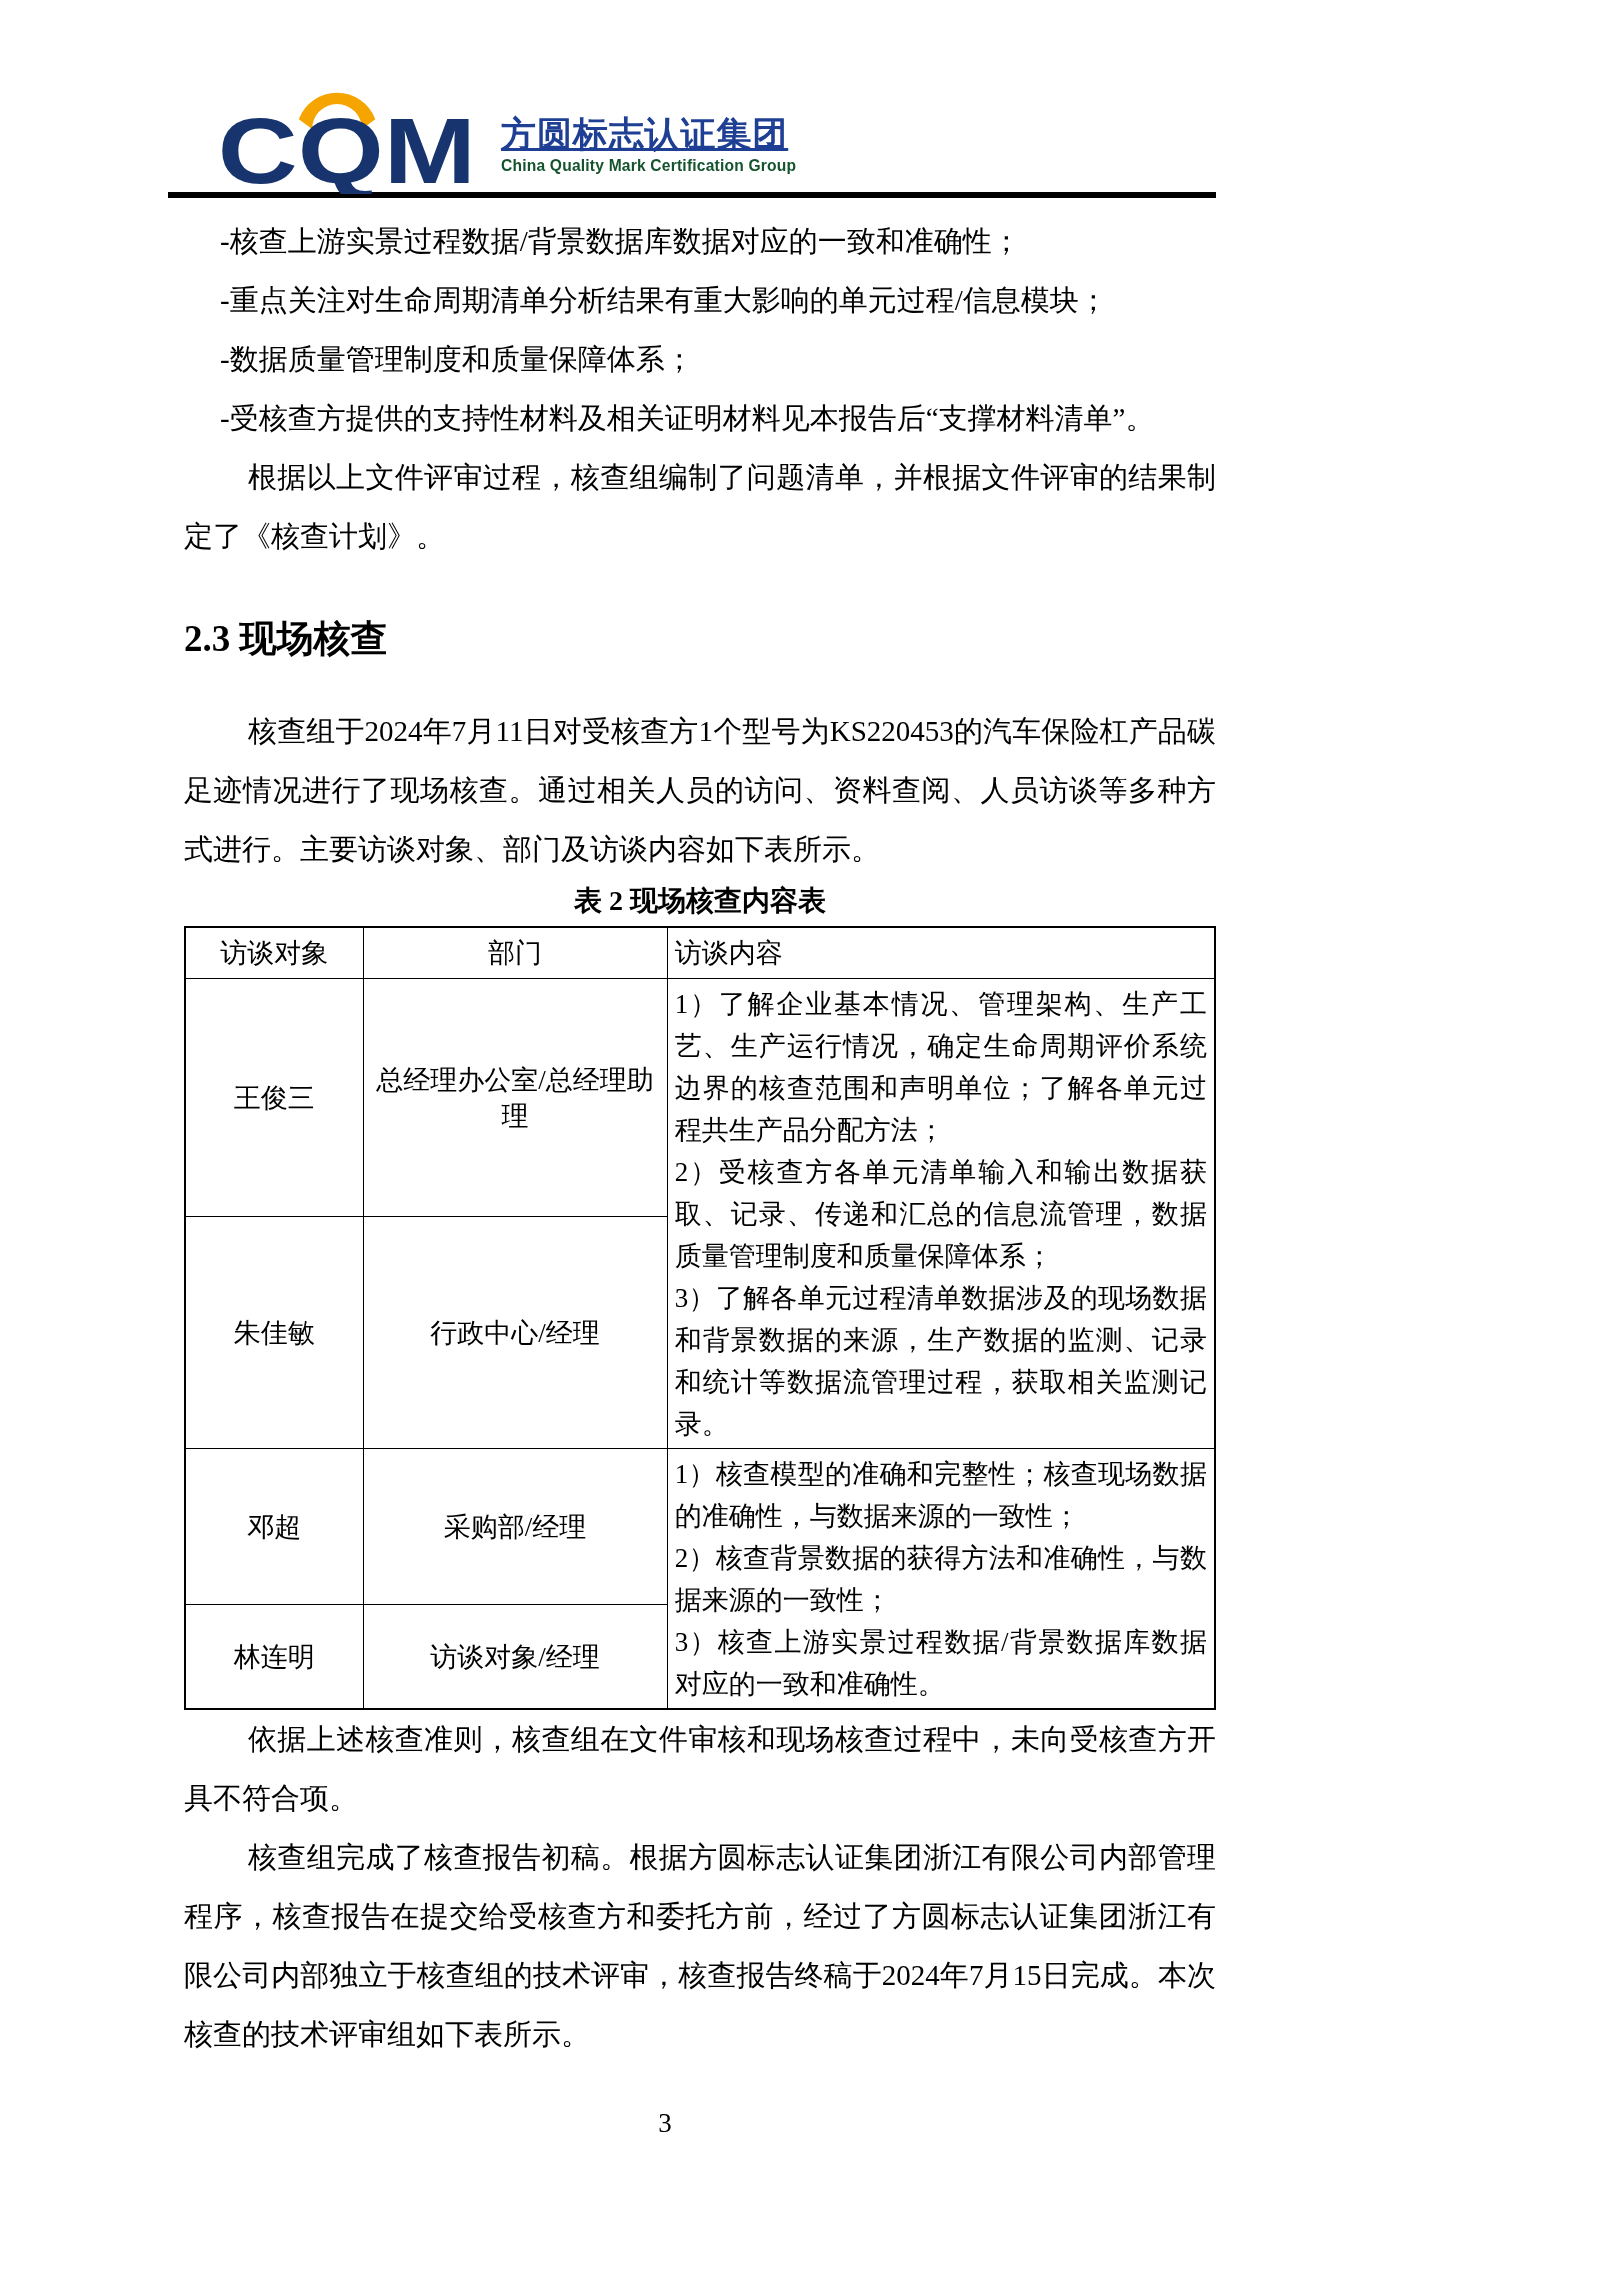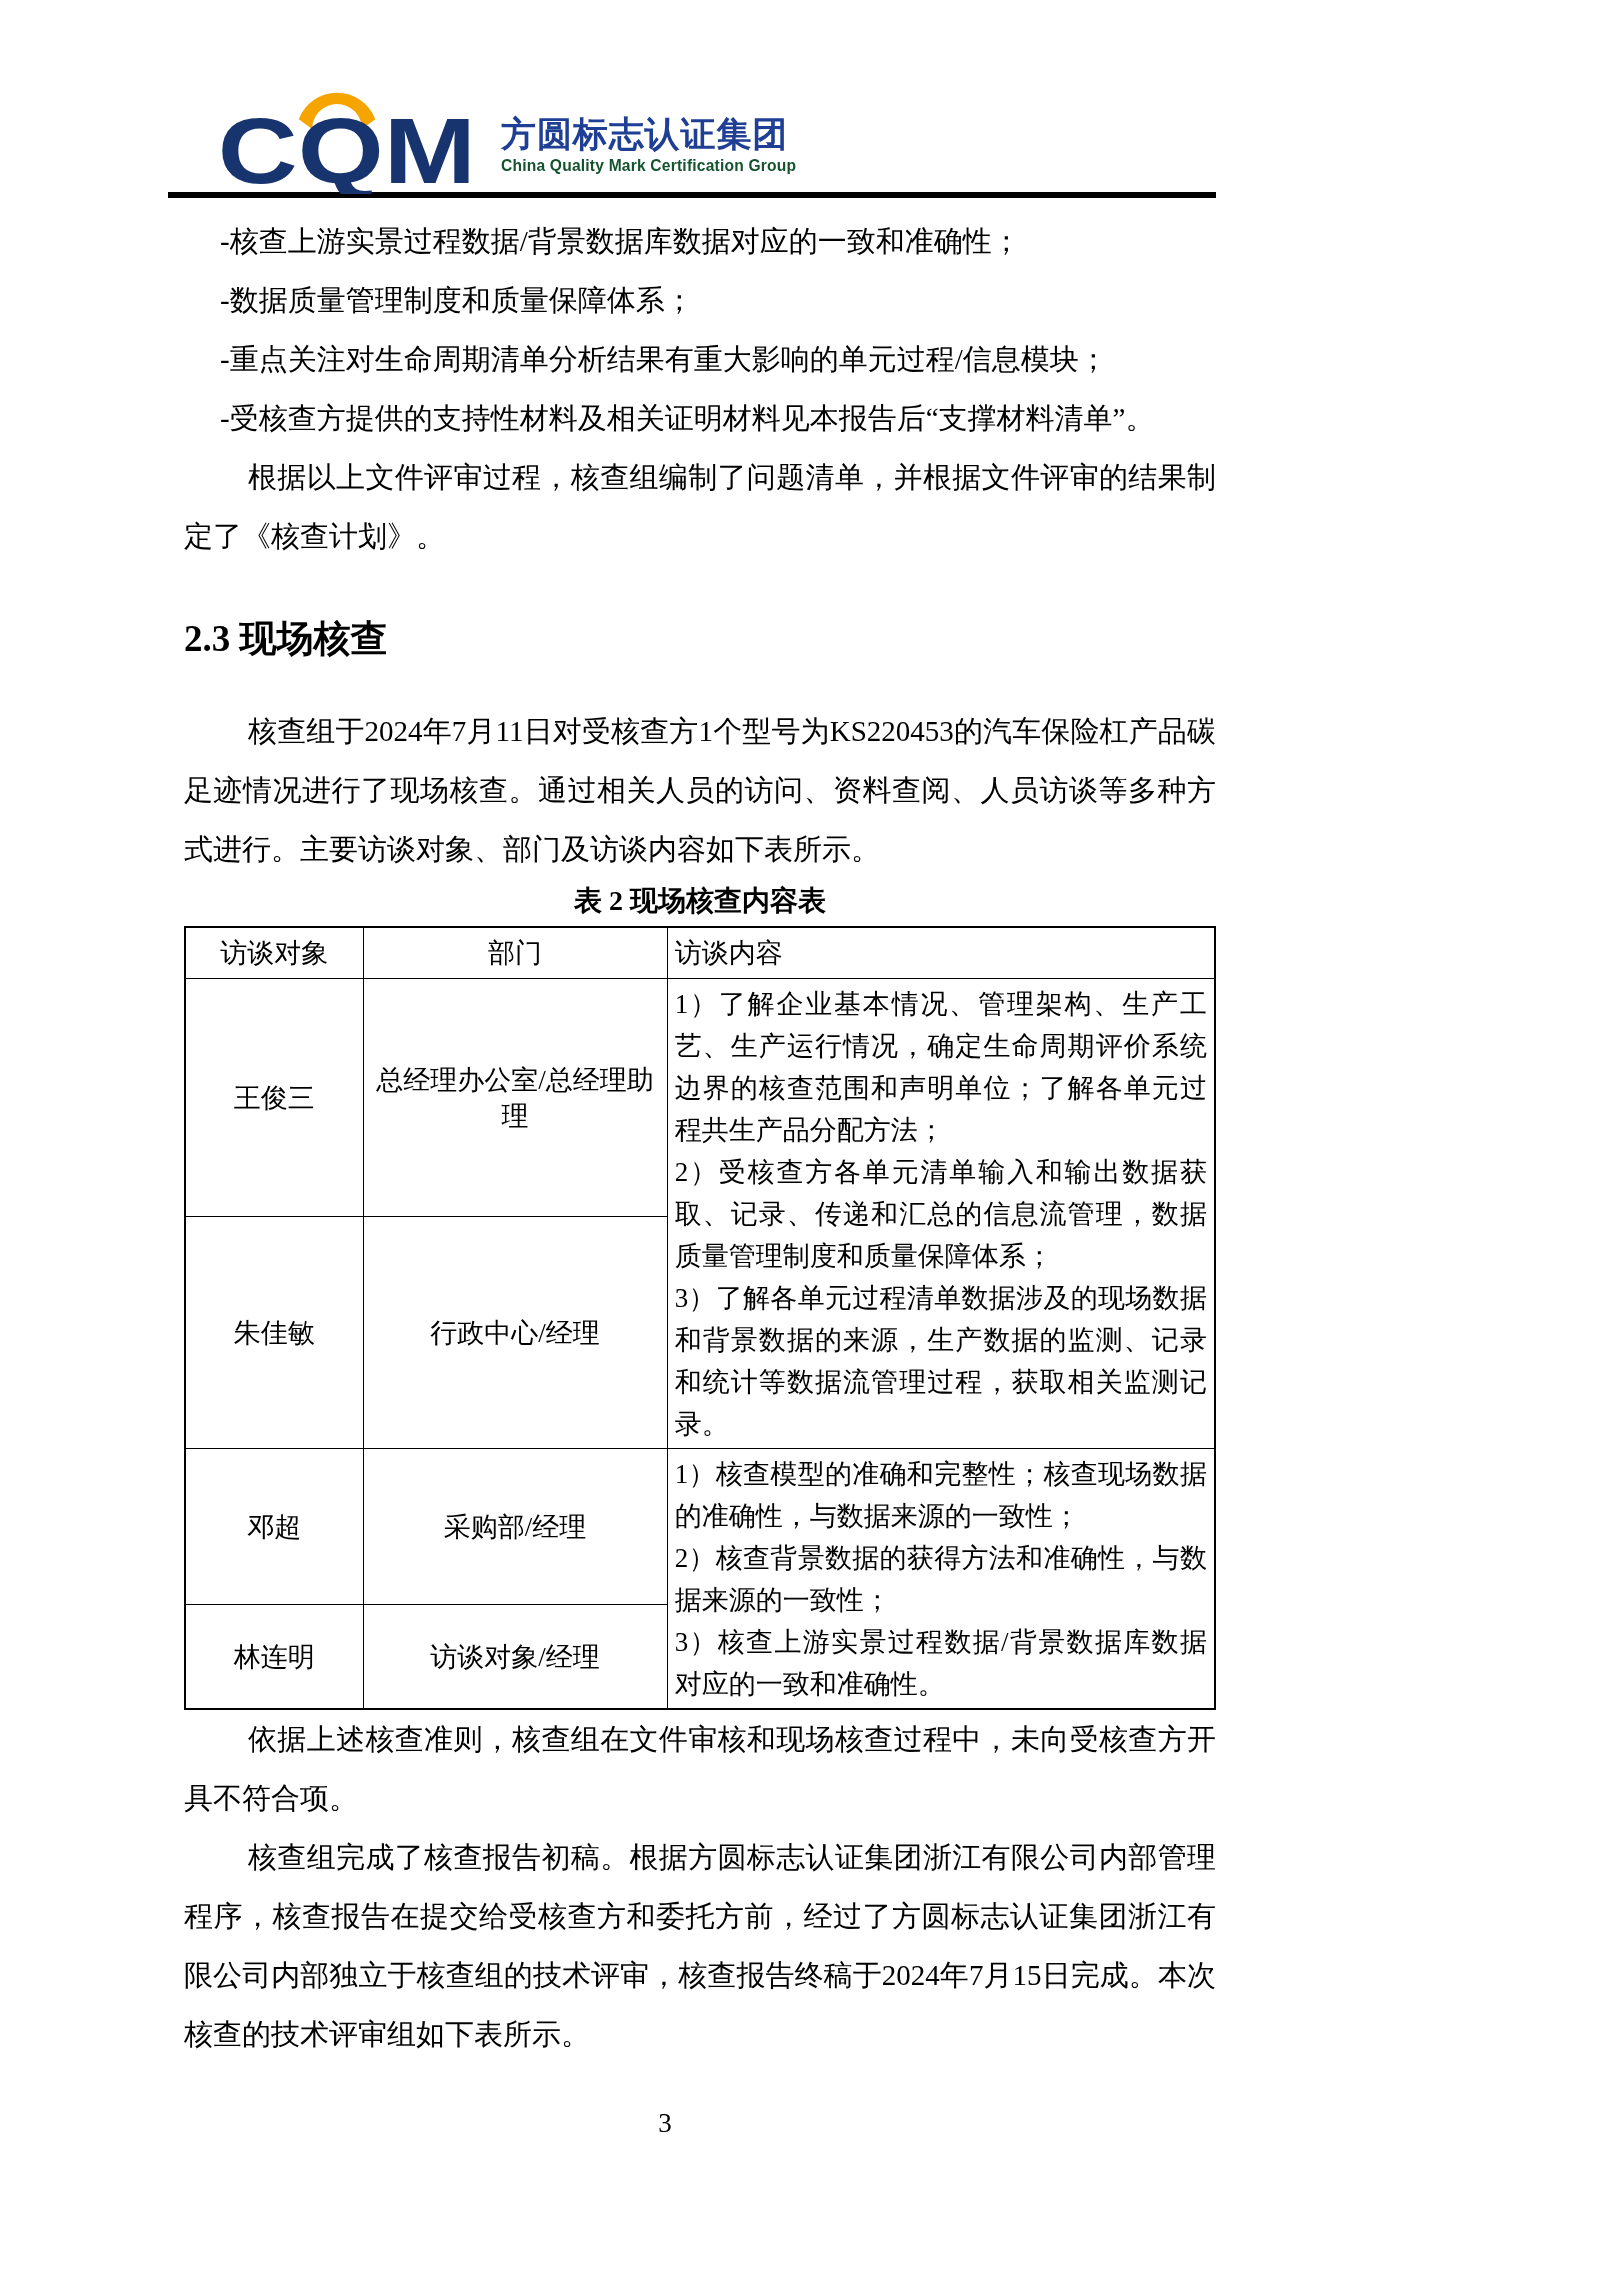--- a/index.html
+++ b/index.html
@@ -11,21 +11,21 @@
     box-sizing:border-box;
     padding:87px 114px 0 184px;
     font-family:"Liberation Serif","DejaVu Serif",serif;
     color:#000000;
     overflow:hidden;
   }
   
   .letterhead{display:flex;align-items:flex-start;margin-left:32px;height:107px;}
   .logo-mark{flex:0 0 auto;}
   .logo-textblock{margin-left:18px;padding-top:27px;font-family:"Liberation Sans","DejaVu Sans",sans-serif;}
-  .logo-cn{font-size:35px;font-weight:bold;letter-spacing:0.9px;line-height:39px;}
+  .logo-cn{font-size:35px;font-weight:bold;letter-spacing:0.9px;line-height:39px;text-decoration:underline;}
   .logo-en{font-size:15.6px;font-weight:bold;letter-spacing:0.2px;line-height:19.6px;margin-top:2.7px;}
   .head-rule{height:5.3px;background:#000;margin-top:-1.8px;margin-left:-16px;}
   
   .bullets{margin-top:14.3px;}
   .bullet{font-size:29px;line-height:59px;padding-left:36px;text-align:justify;}
   .para{font-size:29px;line-height:59px;text-align:justify;text-indent:64px;margin:0;}
   .section-heading{font-size:37px;line-height:55px;font-weight:bold;margin:45px 0 36px 0;}
   .section-heading.second{margin-top:50px;margin-bottom:34px;}
   
   .table-caption{font-size:28px;font-weight:bold;text-align:center;line-height:37px;margin:3.6px 0 7.1px 0;}
@@ -54,22 +54,22 @@
     </svg>
     <div class="logo-textblock">
       <div class="logo-cn" style="color:#1e3f94">方圆标志认证集团</div>
       <div class="logo-en" style="color:#14532d">China Quality Mark Certification Group</div>
     </div>
   </div>
   <div class="head-rule"></div>
 
   <div class="bullets">
     <div class="bullet">-核查上游实景过程数据/背景数据库数据对应的一致和准确性；</div>
+    <div class="bullet">-重点关注对生命周期清单分析结果有重大影响的单元过程/信息模块；</div>
     <div class="bullet">-数据质量管理制度和质量保障体系；</div>
-    <div class="bullet">-重点关注对生命周期清单分析结果有重大影响的单元过程/信息模块；</div>
     <div class="bullet">-受核查方提供的支持性材料及相关证明材料见本报告后“支撑材料清单”。</div>
   </div>
 
   <p class="para">根据以上文件评审过程，核查组编制了问题清单，并根据文件评审的结果制定了《核查计划》。</p>
 
   <div class="section-heading">2.3 现场核查</div>
   <p class="para">核查组于2024年7月11日对受核查方1个型号为KS220453的汽车保险杠产品碳足迹情况进行了现场核查。通过相关人员的访问、资料查阅、人员访谈等多种方式进行。主要访谈对象、部门及访谈内容如下表所示。</p>
 
   <div class="table-caption">表 2 现场核查内容表</div>
   <table class="doc-table">

